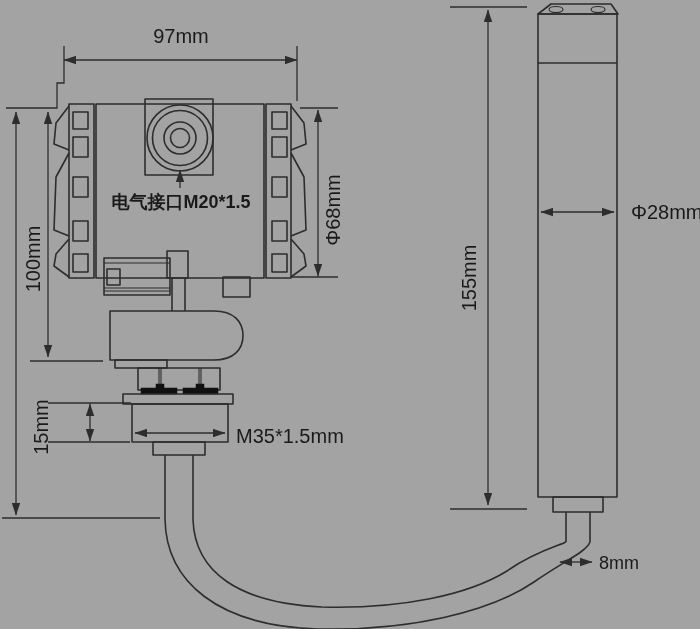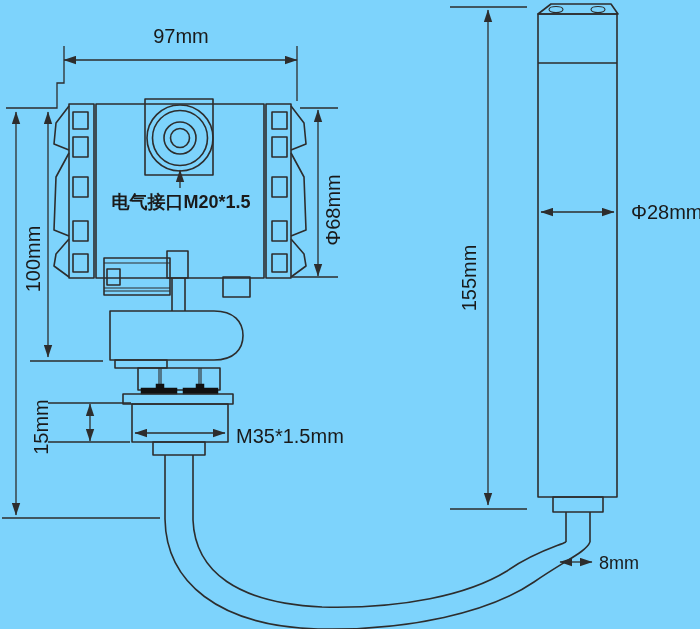--- a/index.html
+++ b/index.html
@@ -1,16 +1,16 @@
 <!DOCTYPE html>
 <html><head>
 <meta charset="utf-8">
 <style>
   html,body{margin:0;padding:0;background:#fff;}
-  #stage{position:relative;width:700px;height:629px;background:#7dd3fc;overflow:hidden;
+  #stage{position:relative;width:700px;height:629px;background:#a3a3a3;overflow:hidden;
          font-family:"Liberation Sans","DejaVu Sans",sans-serif;}
   svg{display:block;}
   .ln{fill:none;stroke:#2d2d2d;stroke-width:1.6;stroke-linejoin:round;}
   .thin{fill:none;stroke:#2d2d2d;stroke-width:1.1;}
   .dim{fill:none;stroke:#2d2d2d;stroke-width:1.3;}
   .fillblk{fill:#111111;stroke:#111111;stroke-width:0.5;}
   text{fill:#1a1a1a;font-size:20px;font-family:"Liberation Sans","DejaVu Sans",sans-serif;}
   .cjk{font-size:18px;font-weight:bold;}
   .small{font-size:18px;}
 </style>

